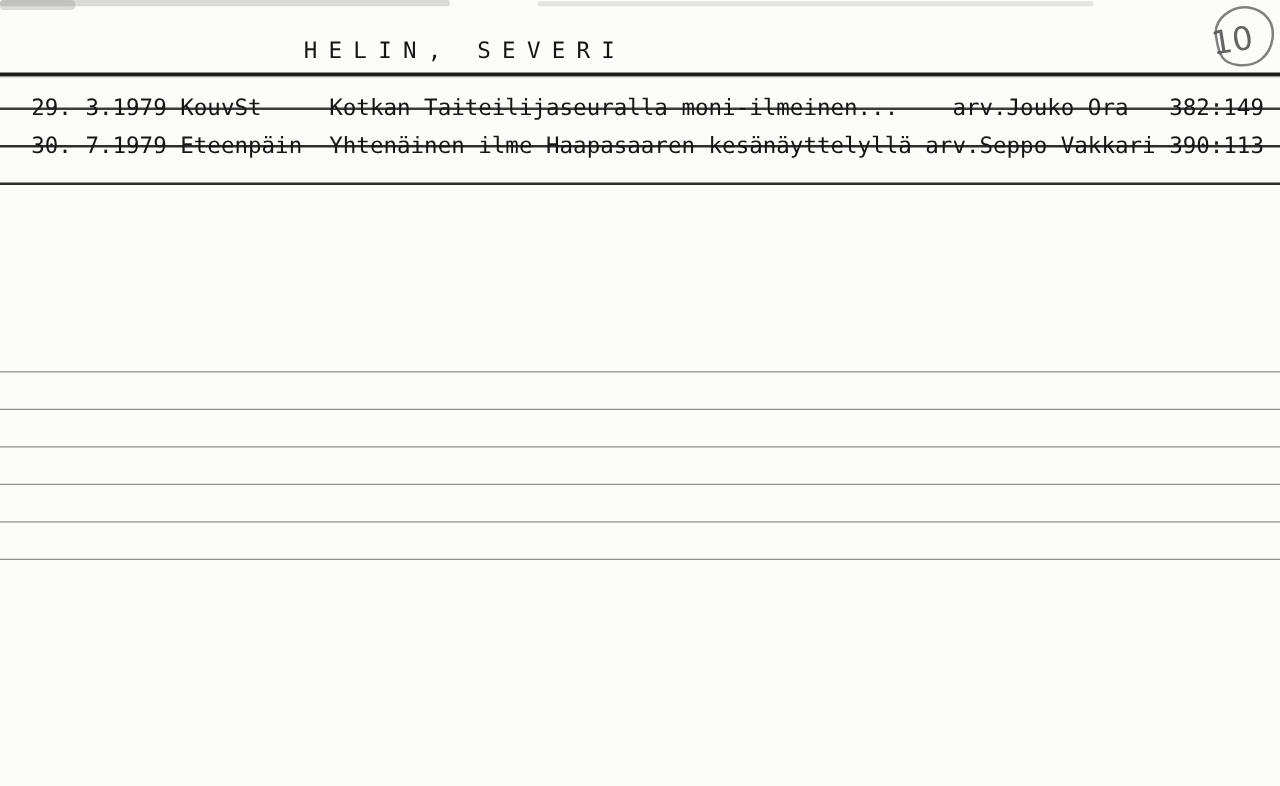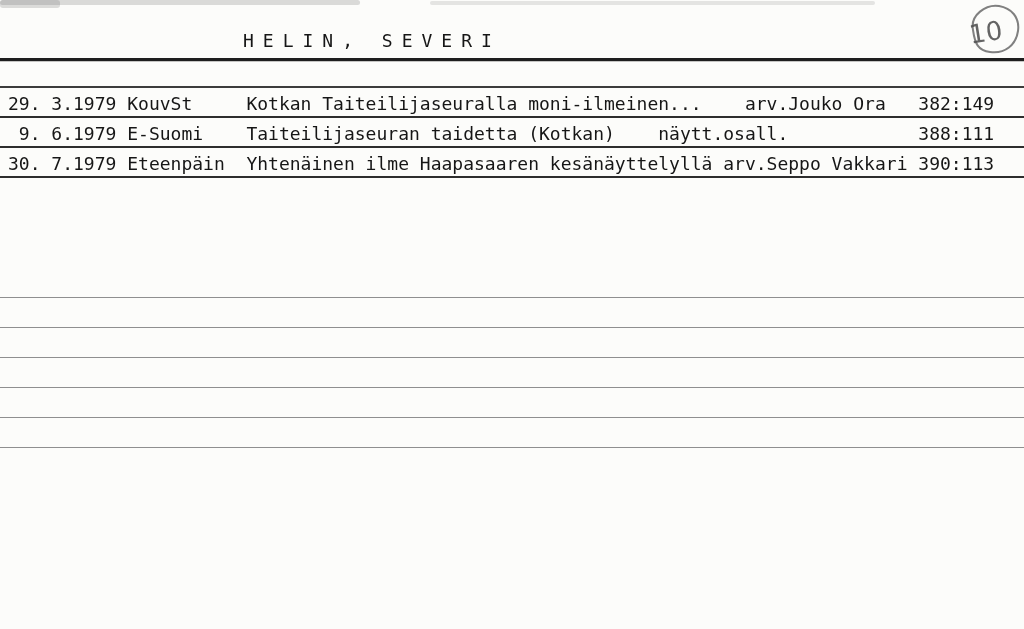--- a/index.html
+++ b/index.html
@@ -23,21 +23,21 @@
     font-size:18px;letter-spacing:9px;white-space:pre;color:#161616;
   }
 
   .rule{position:absolute;left:0;width:1024px;}
   .rule-thick{top:58px;height:3px;background:#1e1e1e;box-shadow:0 1px 0 rgba(30,30,30,0.25);}
   .rule-thin{top:86px;height:2px;background:#3c3c3c;}
 
   .entries{position:absolute;left:0;top:88px;width:1024px;}
   .row{position:relative;height:28px;border-bottom:2px solid #2d2d2d;}
   .row pre{
-    position:absolute;left:8px;bottom:2px;margin:0;
+    position:absolute;left:8px;bottom:2px;margin:17px;
     font-family:"DejaVu Sans Mono", monospace;
     font-size:18px;line-height:20px;white-space:pre;color:#161616;
   }
 
   .blank-lines{position:absolute;left:0;top:268px;width:1024px;}
   .blank-row{height:29px;border-bottom:1px solid #8f8f8f;}
 
   .stock-label{
     position:absolute;left:34px;top:607px;
     font-family:"Liberation Sans", sans-serif;
@@ -68,23 +68,20 @@
   </svg>
 
   <div class="rule rule-thick"></div>
   <div class="rule rule-thin"></div>
 
   <div class="entries">
     <div class="row">
       <pre>29. 3.1979 KouvSt     Kotkan Taiteilijaseuralla moni-ilmeinen...    arv.Jouko Ora   382:149</pre>
     </div>
     <div class="row">
-      <pre> 9. 6.1979 E-Suomi    Taiteilijaseuran taidetta (Kotkan)    näytt.osall.            388:111</pre>
-    </div>
-    <div class="row">
       <pre>30. 7.1979 Eteenpäin  Yhtenäinen ilme Haapasaaren kesänäyttelyllä arv.Seppo Vakkari 390:113</pre>
     </div>
   </div>
 
   <div class="blank-lines">
     <div class="blank-row"></div>
     <div class="blank-row"></div>
     <div class="blank-row"></div>
     <div class="blank-row"></div>
     <div class="blank-row"></div>

